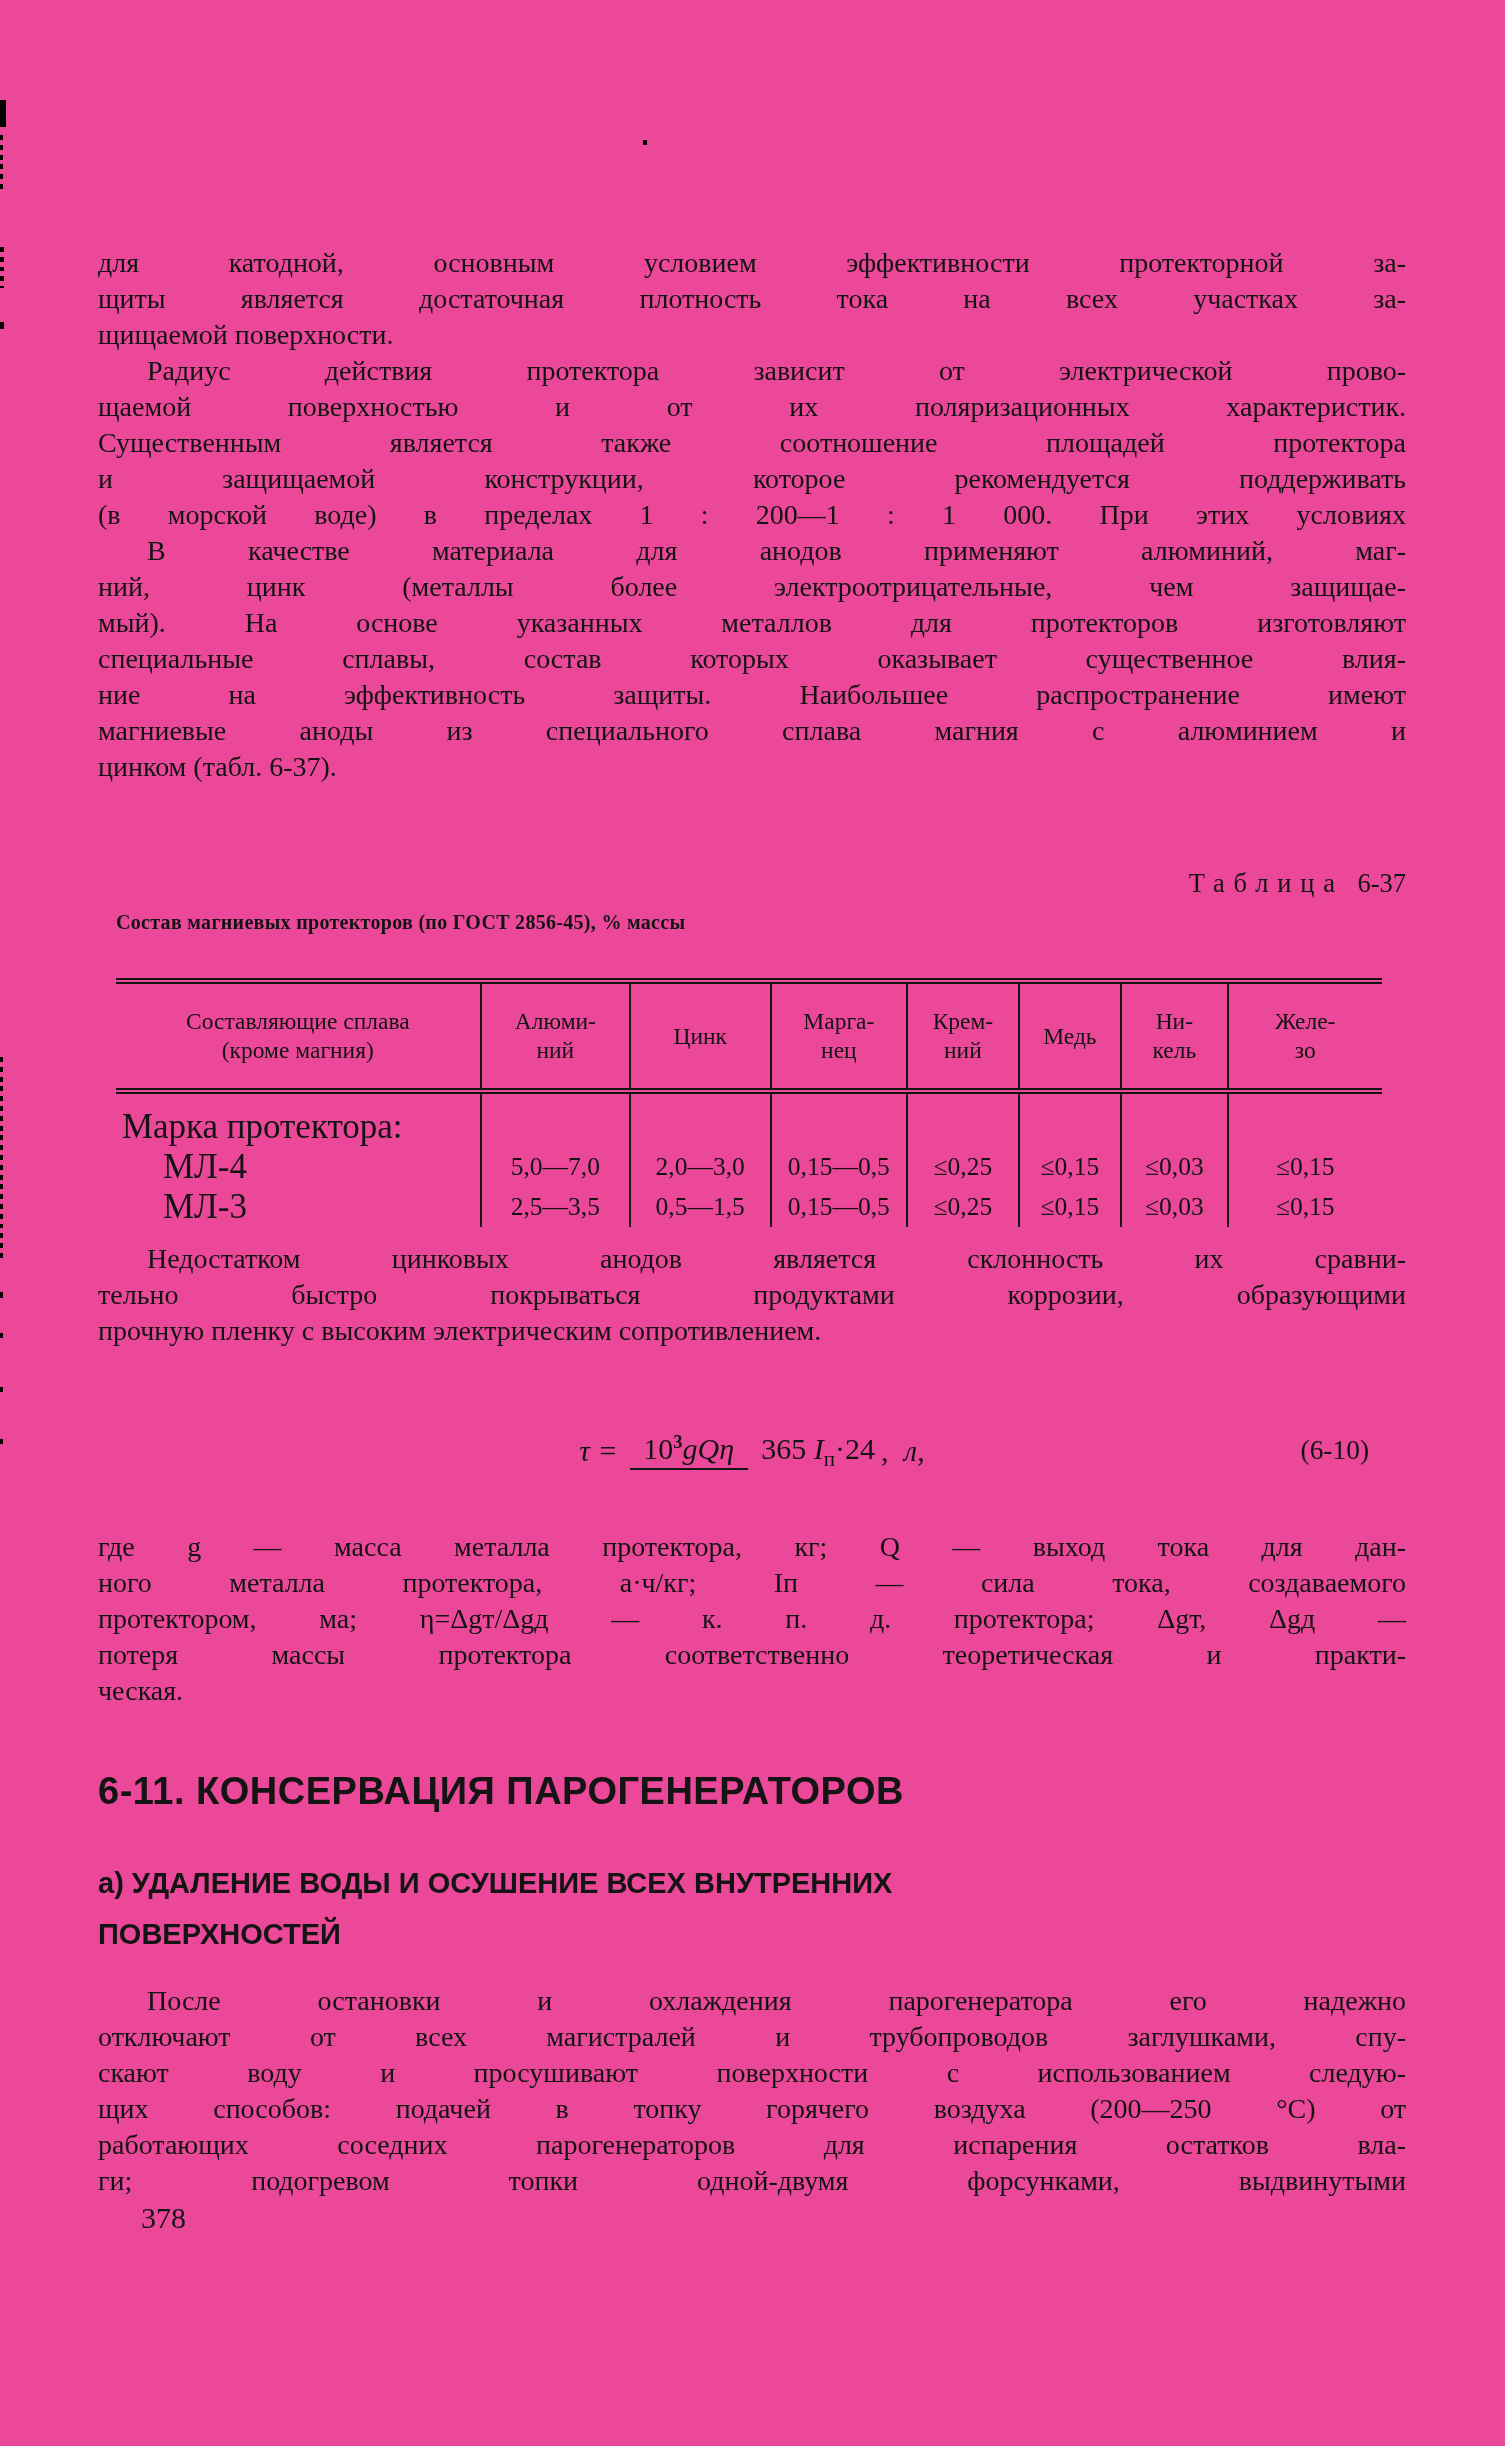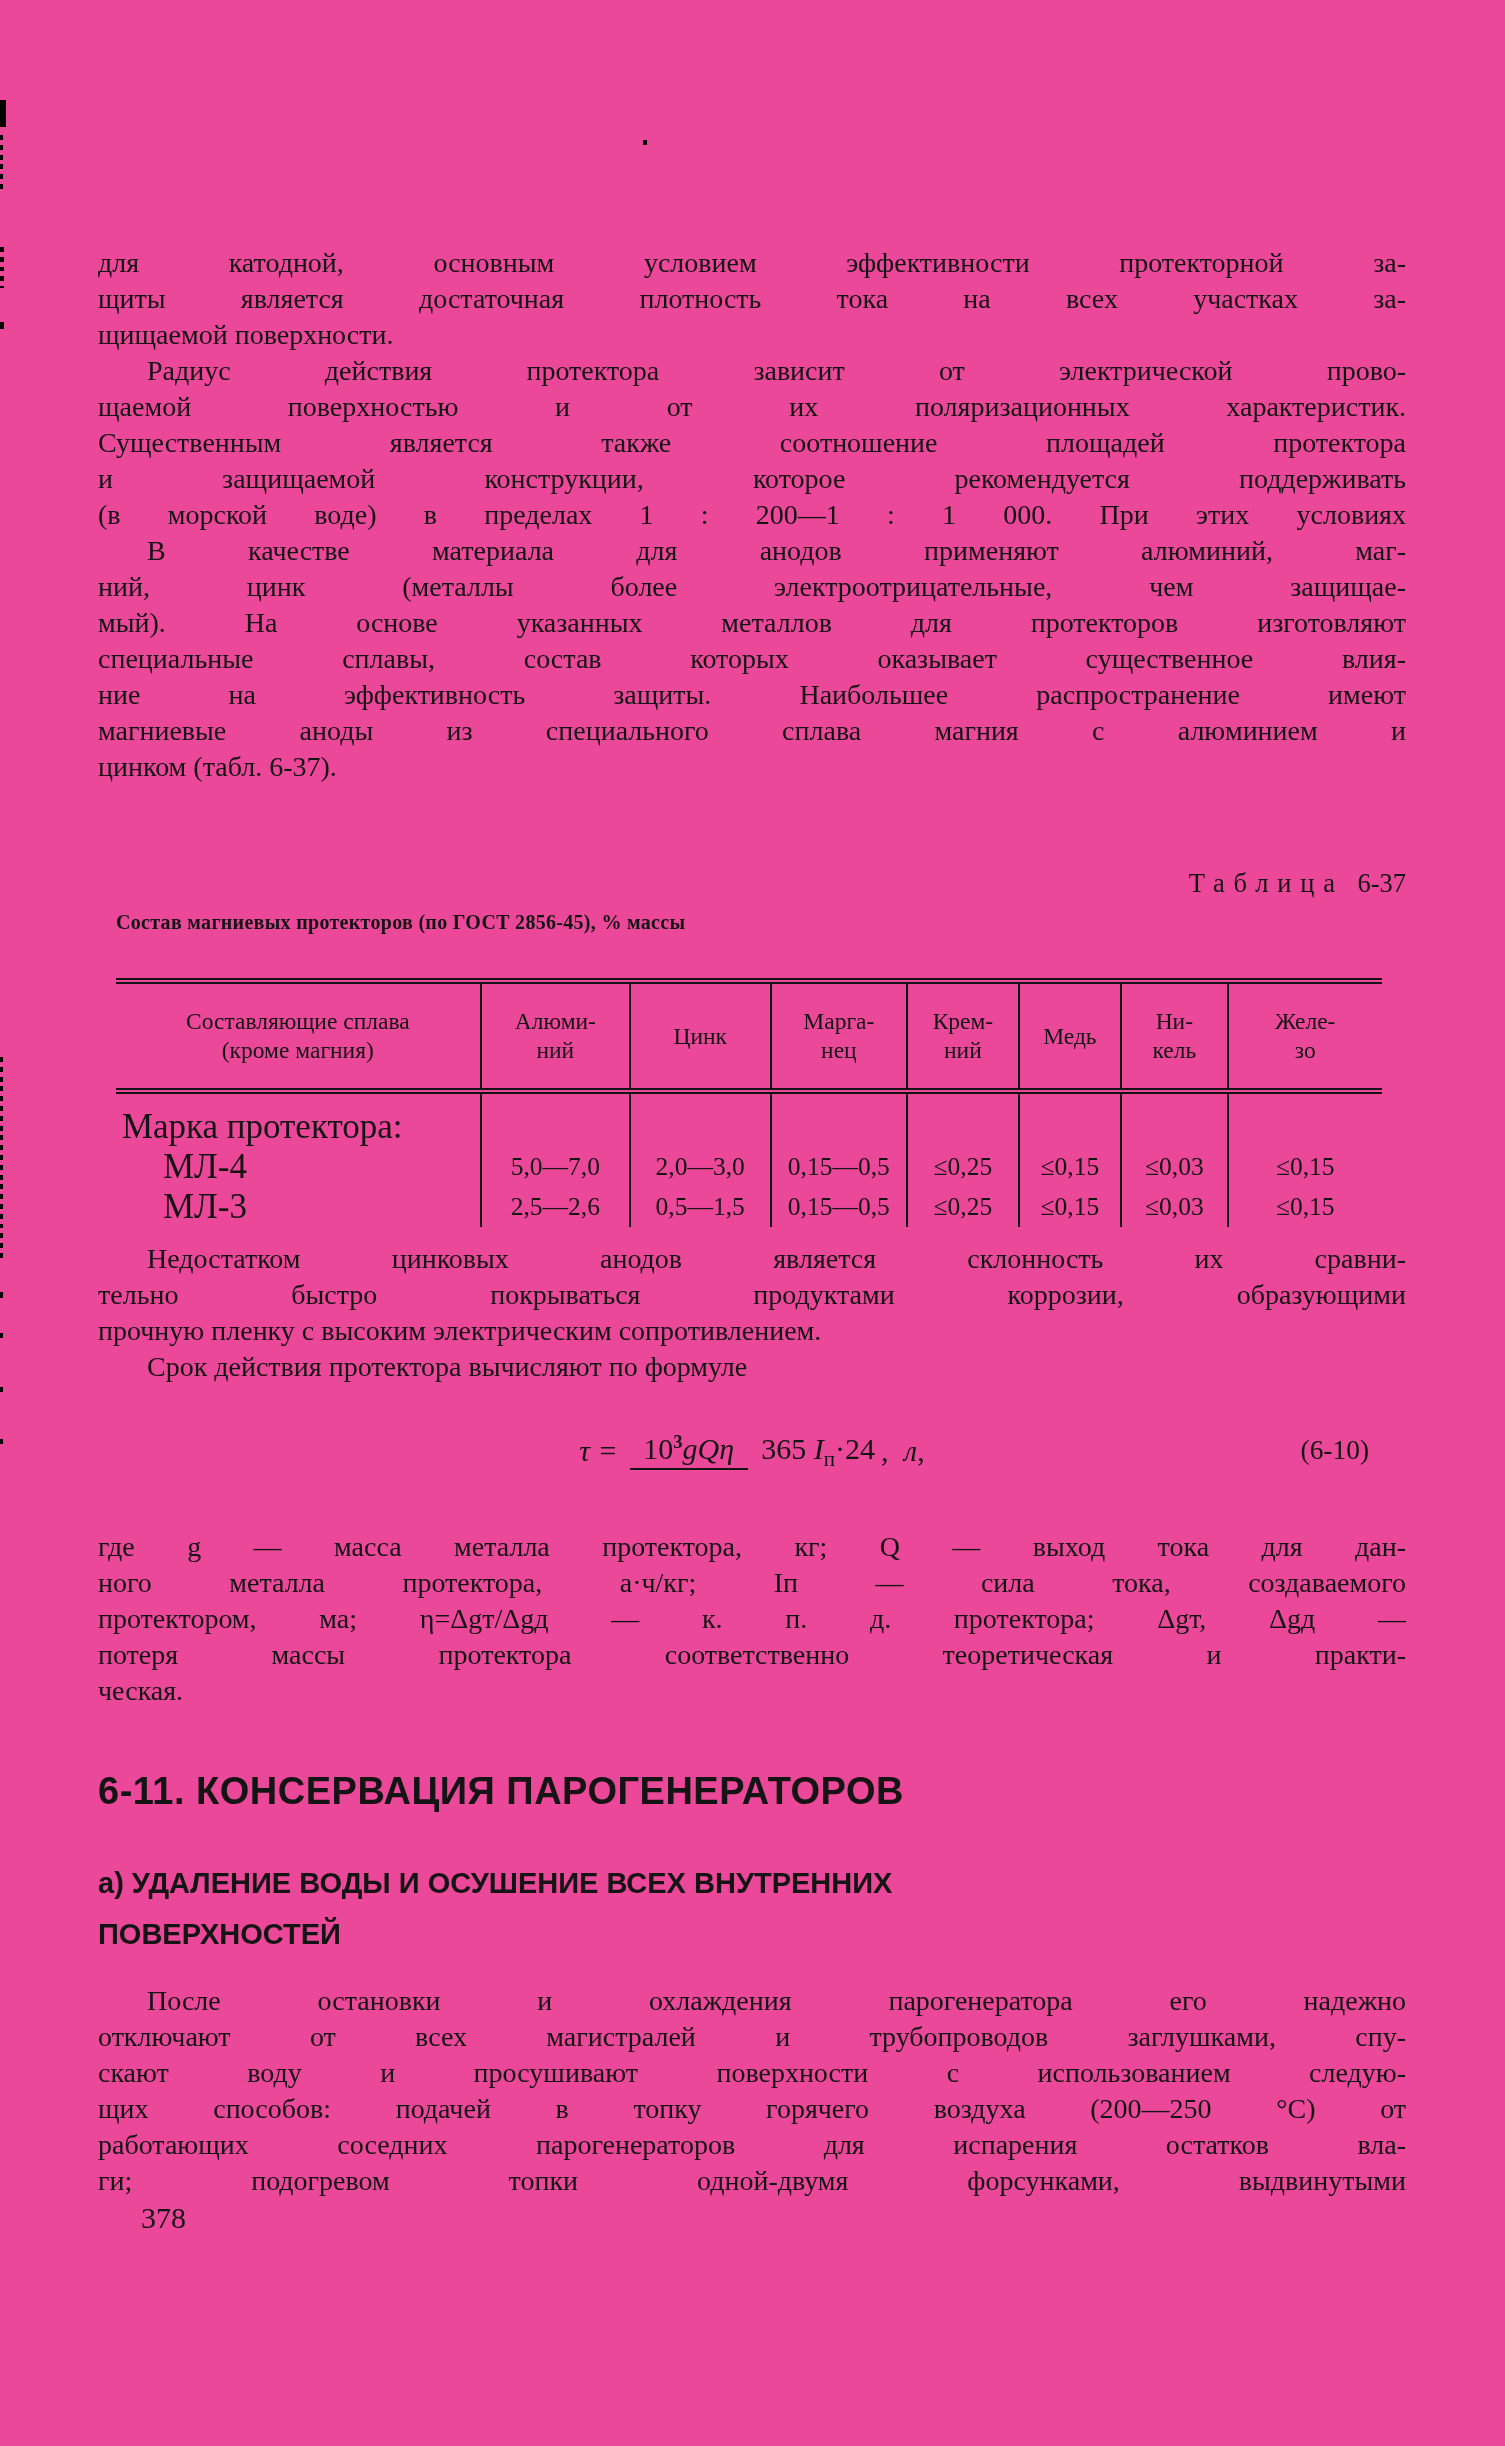--- a/index.html
+++ b/index.html
@@ -158,36 +158,35 @@
         <td>5,0—7,0</td>
         <td>2,0—3,0</td>
         <td>0,15—0,5</td>
         <td>≤0,25</td>
         <td>≤0,15</td>
         <td>≤0,03</td>
         <td>≤0,15</td>
       </tr>
       <tr class="r">
         <td class="c0 lab">МЛ-3</td>
-        <td>2,5—2,6</td>
+        <td>2,5—3,5</td>
         <td>0,5—1,5</td>
         <td>0,15—0,5</td>
         <td>≤0,25</td>
         <td>≤0,15</td>
         <td>≤0,03</td>
         <td>≤0,15</td>
       </tr>
     </tbody>
   </table>
 
   <div class="tb" style="top:1241px;">
     <div class="tl jl ind">Недостатком цинковых анодов является склонность их сравни-</div>
     <div class="tl jl">тельно быстро покрываться продуктами коррозии, образующими</div>
     <div class="tl ll">прочную пленку с высоким электрическим сопротивлением.</div>
-    <div class="tl ll ind">Срок действия протектора вычисляют по формуле</div>
   </div>
 
   <div class="formula">
     <div class="frow">
       <span class="iv">τ =</span>
       <span class="frac">
         <span class="num"><span>10</span><span class="sup">3</span><span class="iv">gQη</span></span>
         <span class="den"><span>365 </span><span class="iv">I</span><span class="sub">п</span><span>·24</span></span>
       </span>
       <span>,</span>

